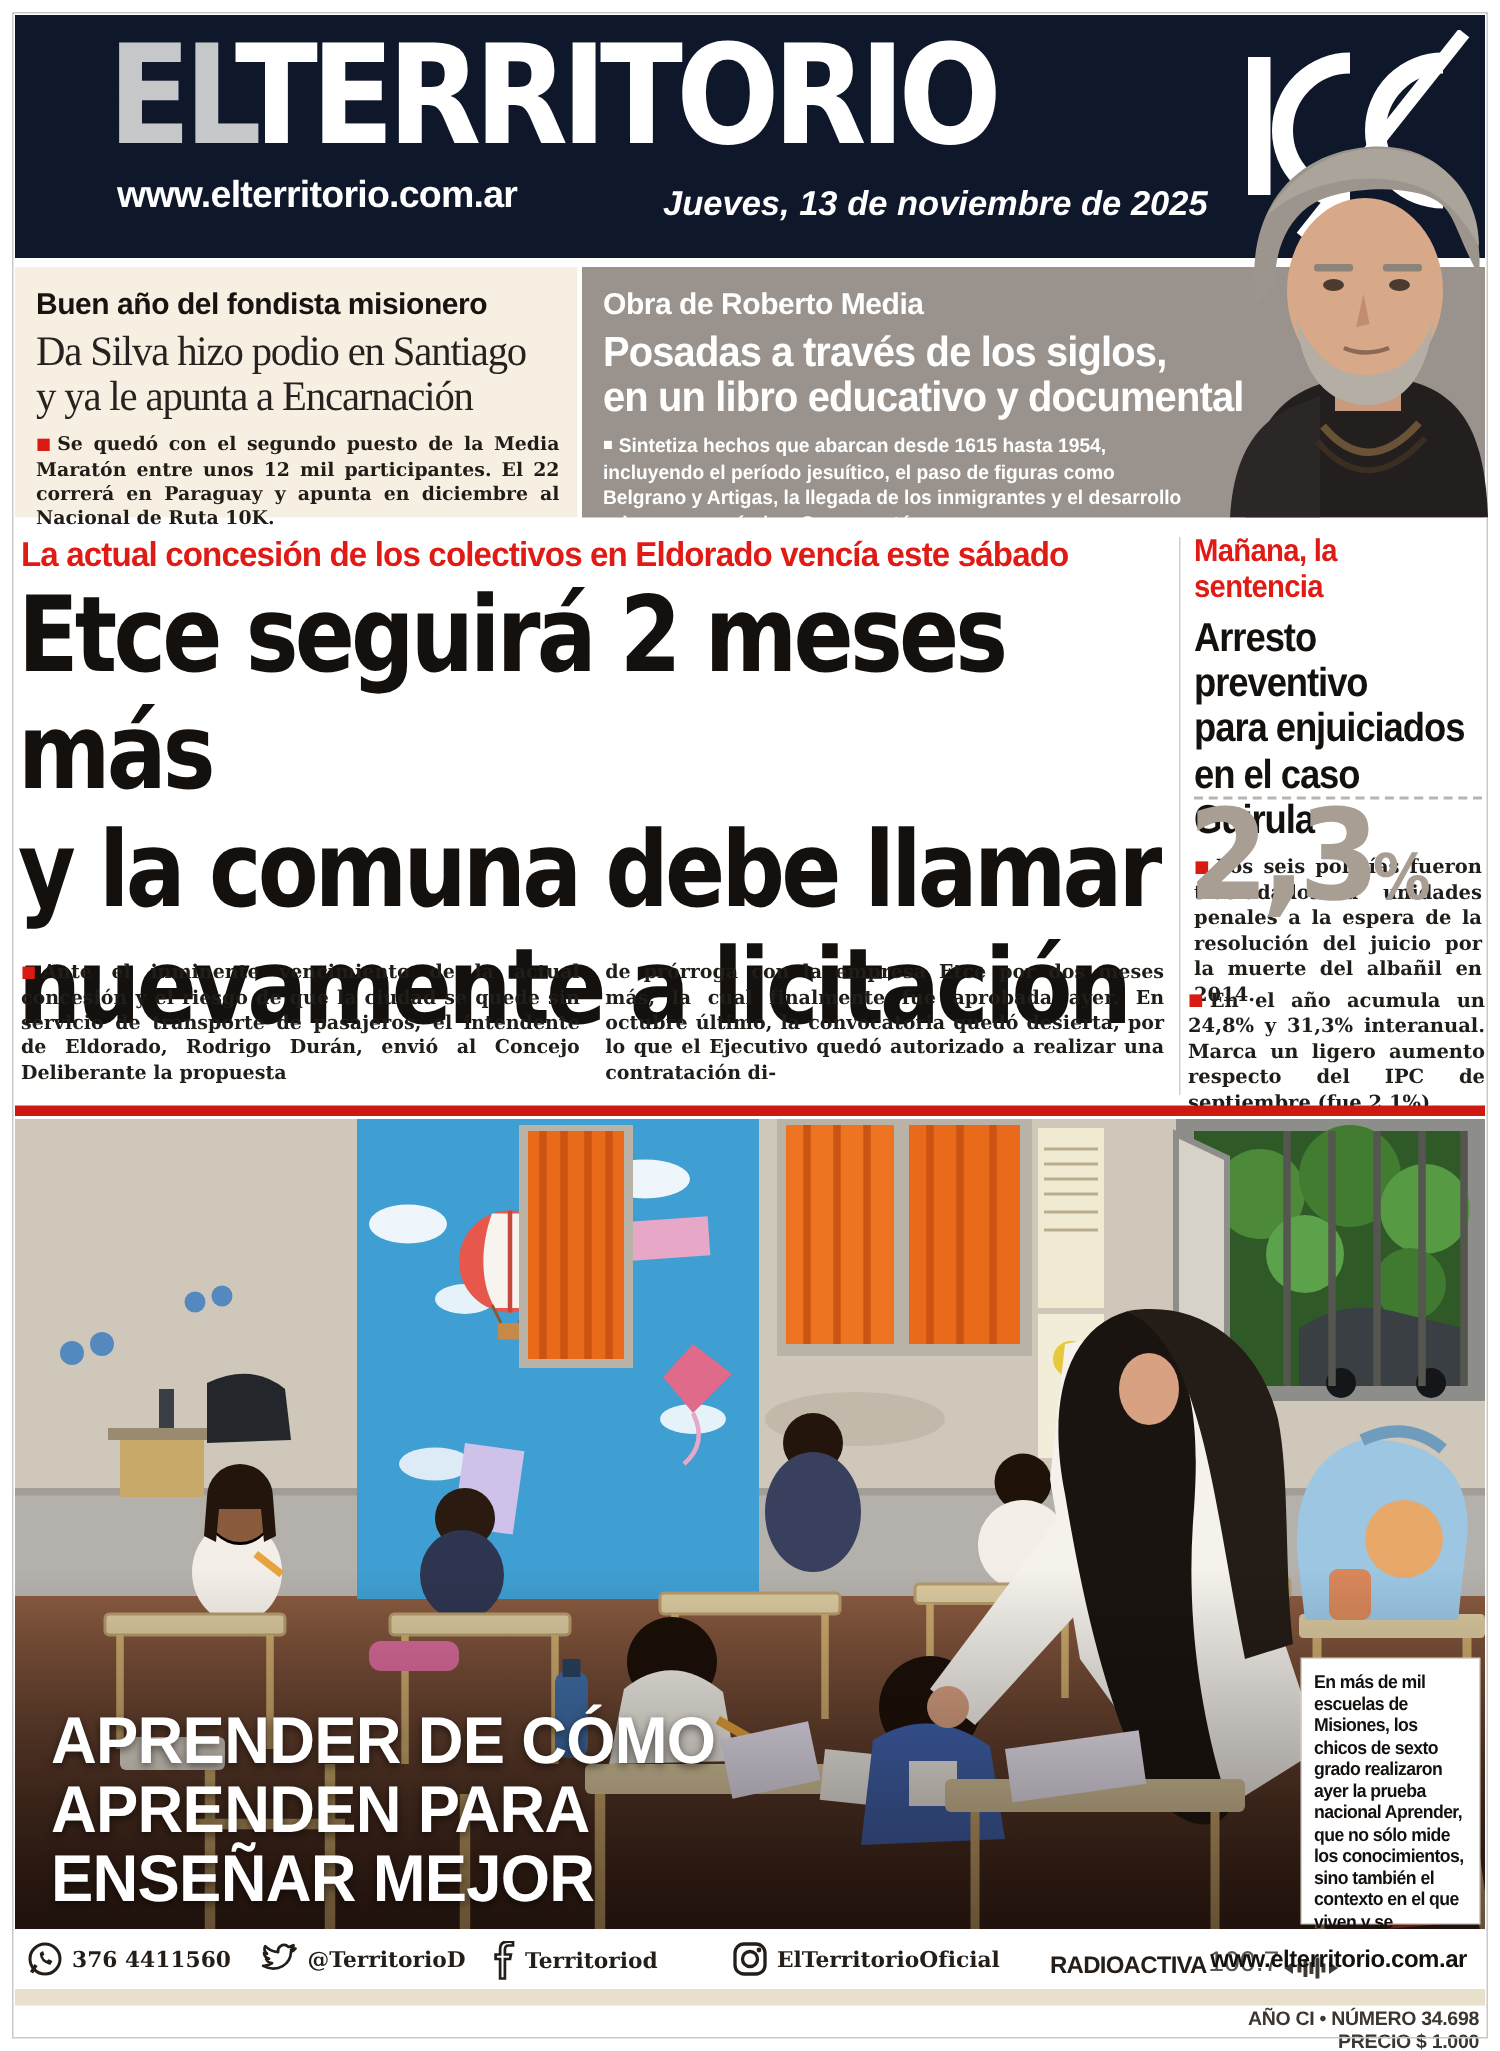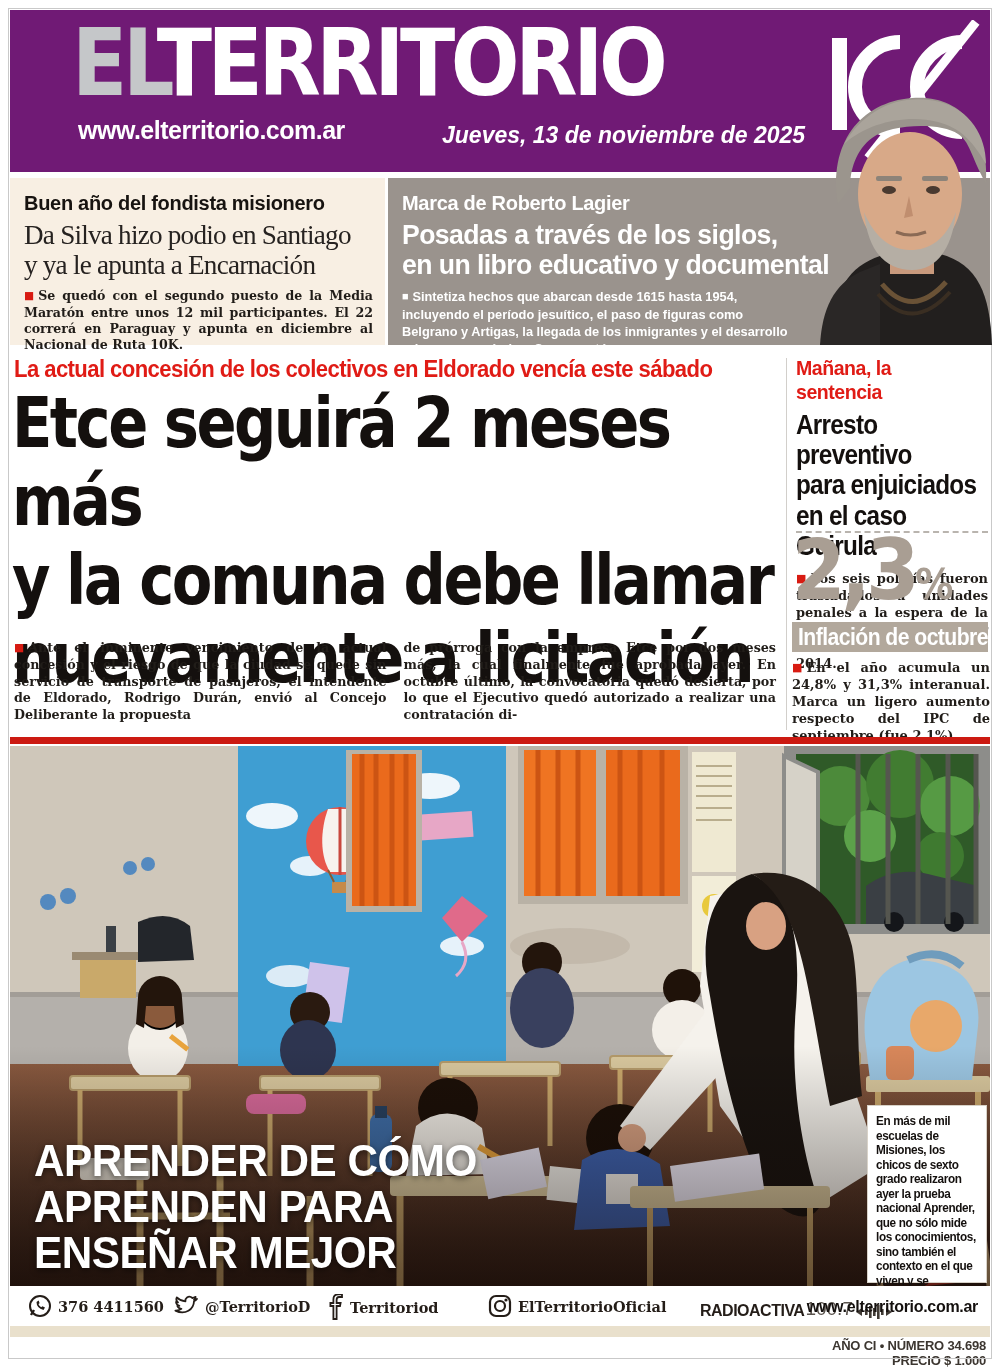--- a/index.html
+++ b/index.html
@@ -2,21 +2,21 @@
 <html lang="es"><head>
 <meta charset="utf-8">
 <style>
   * { margin:0; padding:0; box-sizing:border-box; }
   html,body { background:#ffffff; }
   body { font-family:"Liberation Sans", sans-serif; }
   .page { position:relative; width:1000px; height:1367px; background:#fff; overflow:hidden; }
   .frame { position:absolute; left:8px; top:8px; right:8px; bottom:8px; border:1px solid #c9c9c9; pointer-events:none; }
 
   
-  .masthead { position:absolute; left:10px; top:10px; width:980px; height:162px; background:#701a75; }
+  .masthead { position:absolute; left:10px; top:10px; width:980px; height:162px; background:#0f172a; }
   .logo { position:absolute; left:62px; top:8px; white-space:nowrap;
           font-family:"DejaVu Sans", sans-serif; font-weight:bold; font-size:92px;
           letter-spacing:-5px; transform:scaleX(.88); transform-origin:left top; line-height:1.0; }
   .logo .el { color:#c5c7c9; }
   .logo .ter { color:#ffffff; }
   .site-url { position:absolute; left:68px; top:106px; color:#fff; font-weight:bold; font-size:25px; letter-spacing:-.5px; }
   .edition-date { position:absolute; left:432px; top:112px; color:#fff; font-weight:bold; font-style:italic; font-size:23px; }
   .logo100 { position:absolute; right:6px; top:10px; }
 
   
@@ -121,21 +121,21 @@
   <section class="box-left">
     <div class="kicker">Buen año del fondista misionero</div>
     <div class="headline">
       <div>Da Silva hizo podio en Santiago</div>
       <div>y ya le apunta a Encarnación</div>
     </div>
     <div class="deck"><span class="bullet red">■</span><span>Se quedó con el segundo puesto de la Media Maratón entre unos 12 mil participantes. El 22 correrá en Paraguay y apunta en diciembre al Nacional de Ruta 10K.</span></div>
   </section>
 
   <section class="box-right">
-    <div class="kicker">Marca de Roberto Lagier</div>
+    <div class="kicker">Obra de Roberto Media</div>
     <div class="headline">
       <div>Posadas a través de los siglos,</div>
       <div>en un libro educativo y documental</div>
     </div>
     <div class="deck"><span class="bullet white">■</span><span>Sintetiza hechos que abarcan desde 1615 hasta 1954, incluyendo el período jesuítico, el paso de figuras como Belgrano y Artigas, la llegada de los inmigrantes y el desarrollo urbano y económico. Se presentó ayer.</span></div>
   </section>
 
   <svg class="portrait" viewBox="0 0 172 261">
     <defs>
       <clipPath id="pcut">
@@ -187,21 +187,20 @@
     <div class="headline">
       <div>Arresto preventivo</div>
       <div>para enjuiciados</div>
       <div>en el caso Guirula</div>
     </div>
     <div class="deck"><span class="bullet red">■</span><span>Los seis policías fueron trasladados a unidades penales a la espera de la resolución del juicio por la muerte del albañil en 2014.</span></div>
   </aside>
   <div class="sb-dashed"></div>
 
   <div class="infl-number"><span>2,3</span><span class="pct">%</span></div>
-  <div class="infl-bar"><span>Inflación de octubre</span></div>
   <div class="infl-deck"><span class="bullet red">■</span><span>En el año acumula un 24,8% y 31,3% interanual. Marca un ligero aumento respecto del IPC de septiembre (fue 2,1%).</span></div>
 
   <div class="red-bar"></div>
 
   <figure class="photo">
     <svg class="scene" width="980" height="540" viewBox="0 0 980 540">
 
       <rect x="0" y="0" width="980" height="330" fill="#cfc7ba"></rect>
       <rect x="0" y="250" width="980" height="80" fill="#b4b0ab"></rect>
       <rect x="0" y="246" width="980" height="5" fill="#a29d97"></rect>
@@ -418,21 +417,21 @@
       <div>APRENDEN PARA</div>
       <div>ENSEÑAR MEJOR</div>
     </div>
     <div class="caption-box">
       <div class="cap">En más de mil escuelas de Misiones, los chicos de sexto grado realizaron ayer la prueba nacional Aprender, que no sólo mide los conocimientos, sino también el contexto en el que viven y se desarrollan.</div>
 
     </div>
   </figure>
 
   <footer class="social">
-    <div class="item" style="left:18px;">
+    <div class="item" style="left:8px;">
       <svg width="24" height="24" viewBox="0 0 24 24">
         <circle cx="12" cy="12" r="10" fill="none" stroke="#241d18" stroke-width="2"></circle>
         <path d="M 3 21 L 6 16" stroke="#241d18" stroke-width="2.4"></path>
         <path d="M 8.5 8 q 0 6 7 8 l 1.5 -2.6 l -2.6 -1.2 l -1.2 1 q -2.2 -1.2 -2.8 -3.2 l 1.2 -0.8 l -0.9 -2.6 Z" fill="#241d18"></path>
       </svg>
       <span>376 4411560</span>
     </div>
     <div class="item" style="left:162px;">
       <svg width="27" height="24" viewBox="0 0 27 24">
         <path d="M 25 5 q -2 1 -3 0.8 q 2 -1.6 1.6 -3 q -1.8 1 -3.2 1.2 q -2.6 -2.4 -5.4 -0.6 q -2 1.4 -1.6 4 q -5 -0.4 -8.6 -4 q -1.4 3 1.2 5 l -2 -0.4 q 0.4 3 3.4 3.8 l -2 0.2 q 1.2 2.6 4 2.8 q -2.8 2 -6 1.8 q 7 3.6 13 0.2 q 5.4 -3.2 5.6 -9.6 q 1.8 -0.8 3 -2.2 Z" fill="none" stroke="#241d18" stroke-width="1.8" stroke-linejoin="round"></path>

